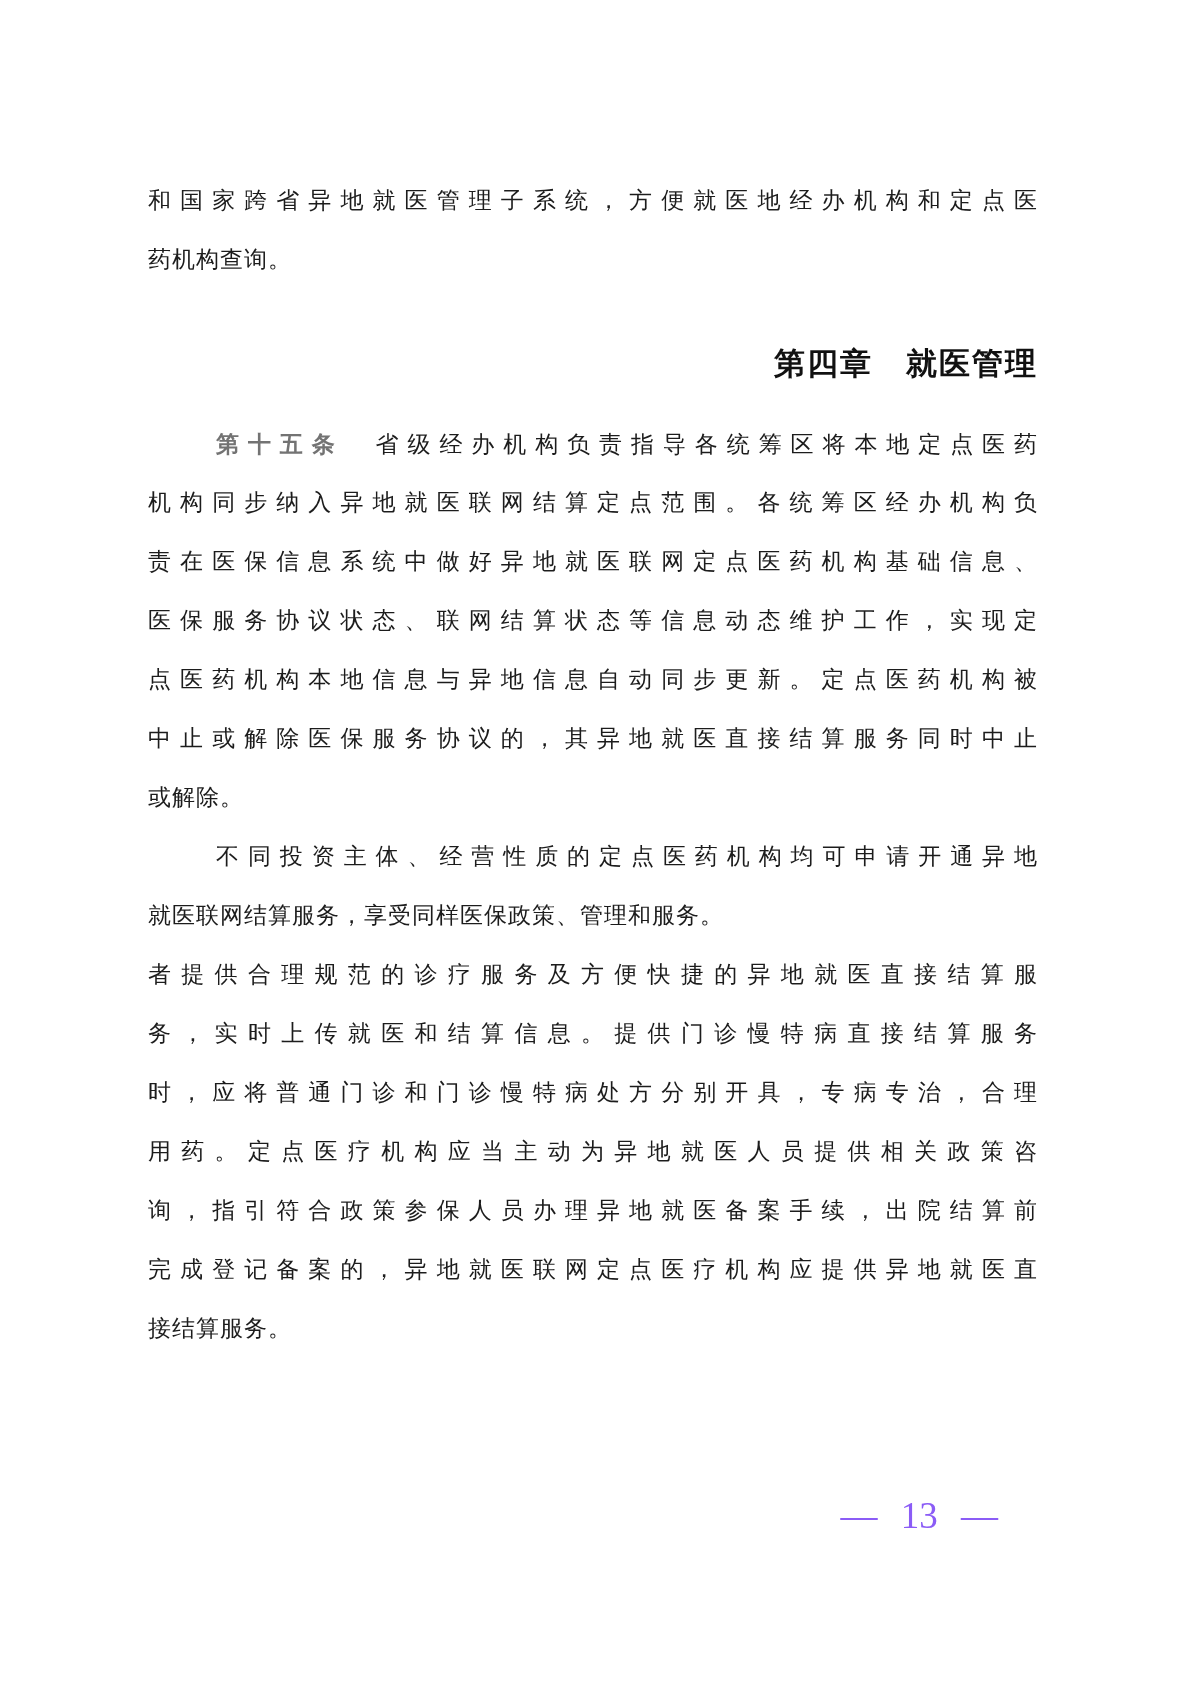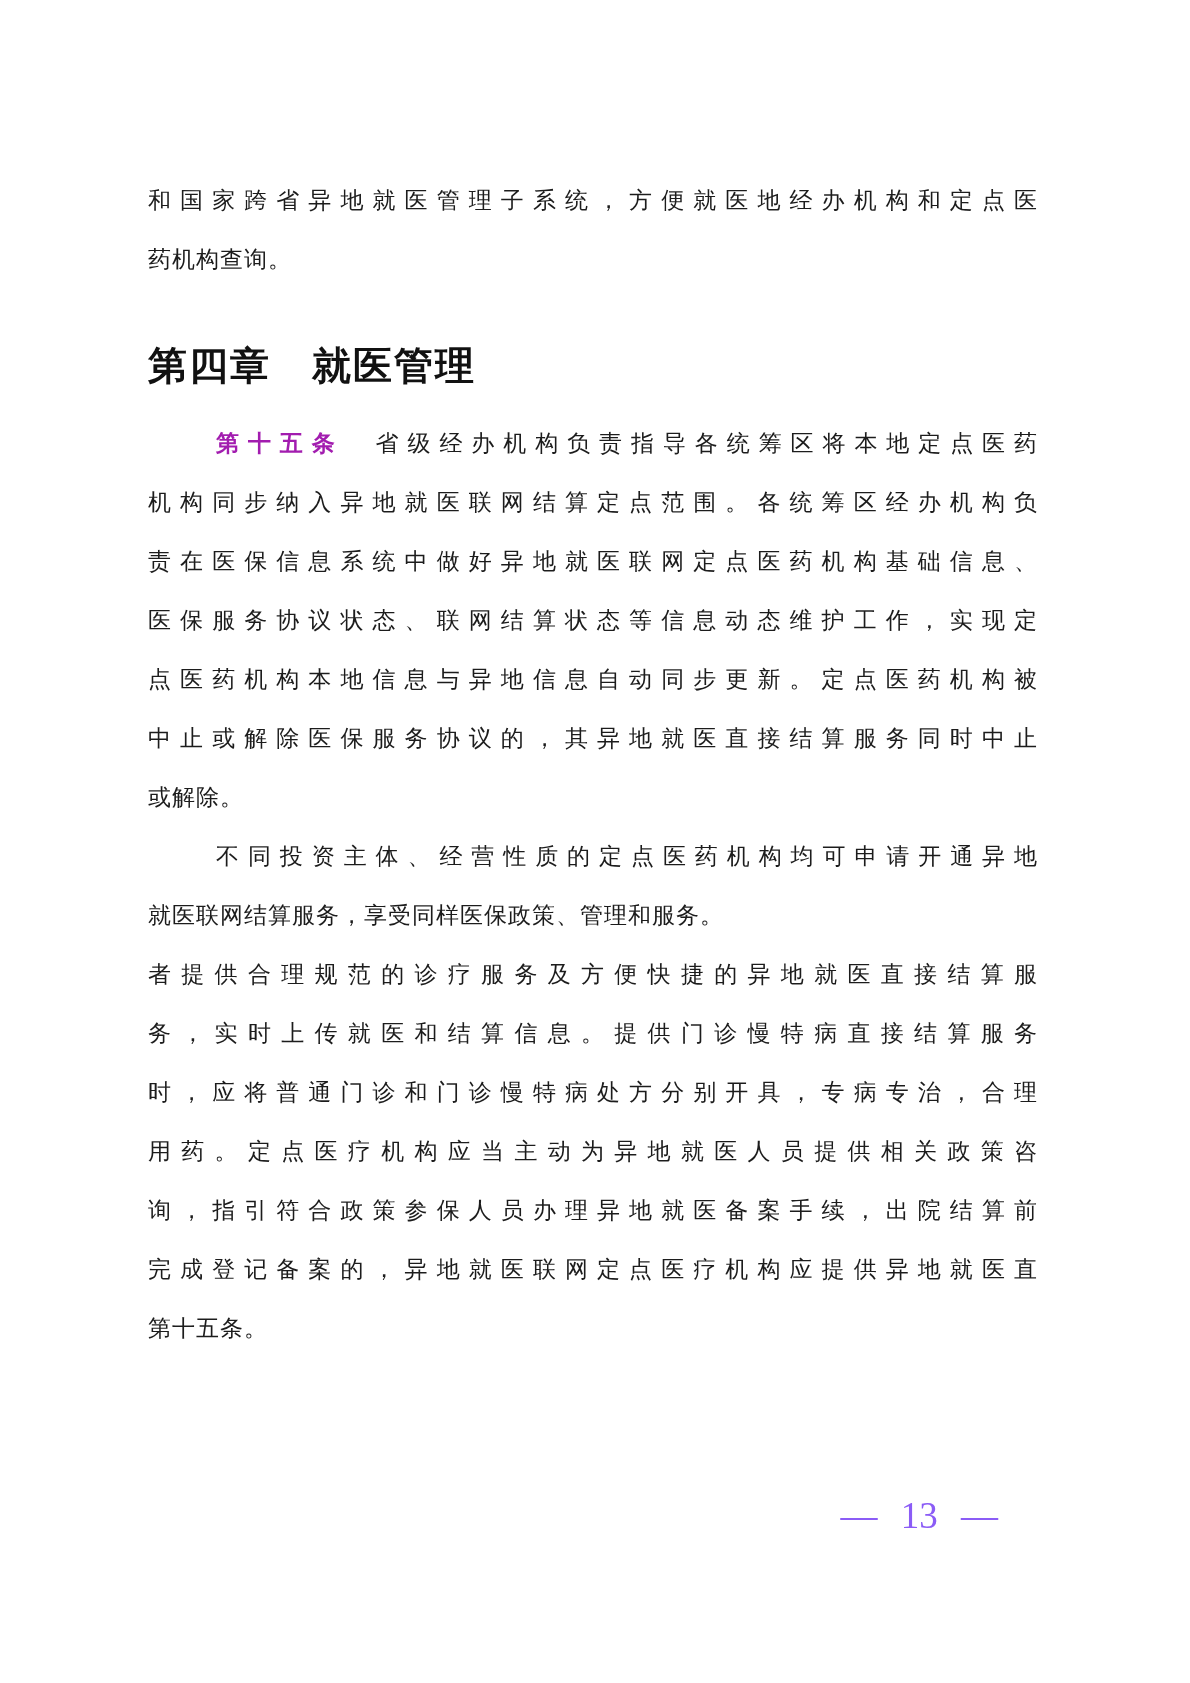--- a/index.html
+++ b/index.html
@@ -32,32 +32,32 @@
     text-justify: inter-character;
     color: #1c1c1c;
   }
   .line.indent {
     padding-left: 68px;
   }
   .line.last {
     text-align-last: left;
   }
   .term {
+    font-family: Liberation Sans, sans-serif;
+    font-weight: 700;
+    color: #737373;
+  }
+  .heading {
     font-family: Liberation Mono, monospace;
     font-weight: 700;
-    color: #a21caf;
-  }
-  .heading {
-    font-family: Liberation Sans, sans-serif;
-    font-weight: 700;
-    font-size: 39px;
+    font-size: 31px;
     line-height: 59px;
     height: 59px;
     letter-spacing: 2px;
-    text-align: left;
+    text-align: right;
     margin: 36px 0 30px 0;
     color: #111111;
   }
   .page-number {
     position: absolute;
     top: 1501px;
     right: 192px;
     font-size: 37px;
     line-height: 30px;
     font-family: "Liberation Serif", "DejaVu Serif", serif;
@@ -82,18 +82,18 @@
       <div class="line"><span class="seg">中止或解除医保服务协议的，其异地就医直接结算服务同时中止</span></div>
       <div class="line last"><span class="seg">或解除。</span></div>
       <div class="line indent"><span class="seg">不同投资主体、经营性质的定点医药机构均可申请开通异地</span></div>
       <div class="line last"><span class="seg">就医联网结算服务，享受同样医保政策、管理和服务。</span></div>
       <div class="line"><span class="seg">者提供合理规范的诊疗服务及方便快捷的异地就医直接结算服</span></div>
       <div class="line"><span class="seg">务，实时上传就医和结算信息。提供门诊慢特病直接结算服务</span></div>
       <div class="line"><span class="seg">时，应将普通门诊和门诊慢特病处方分别开具，专病专治，合理</span></div>
       <div class="line"><span class="seg">用药。定点医疗机构应当主动为异地就医人员提供相关政策咨</span></div>
       <div class="line"><span class="seg">询，指引符合政策参保人员办理异地就医备案手续，出院结算前</span></div>
       <div class="line"><span class="seg">完成登记备案的，异地就医联网定点医疗机构应提供异地就医直</span></div>
-      <div class="line last"><span class="seg">第十五条。</span></div>
+      <div class="line last"><span class="seg">接结算服务。</span></div>
     </div>
   <div class="page-number">
     <span>— 13 —</span>
   </div>
 </div>
 
 </body></html>

